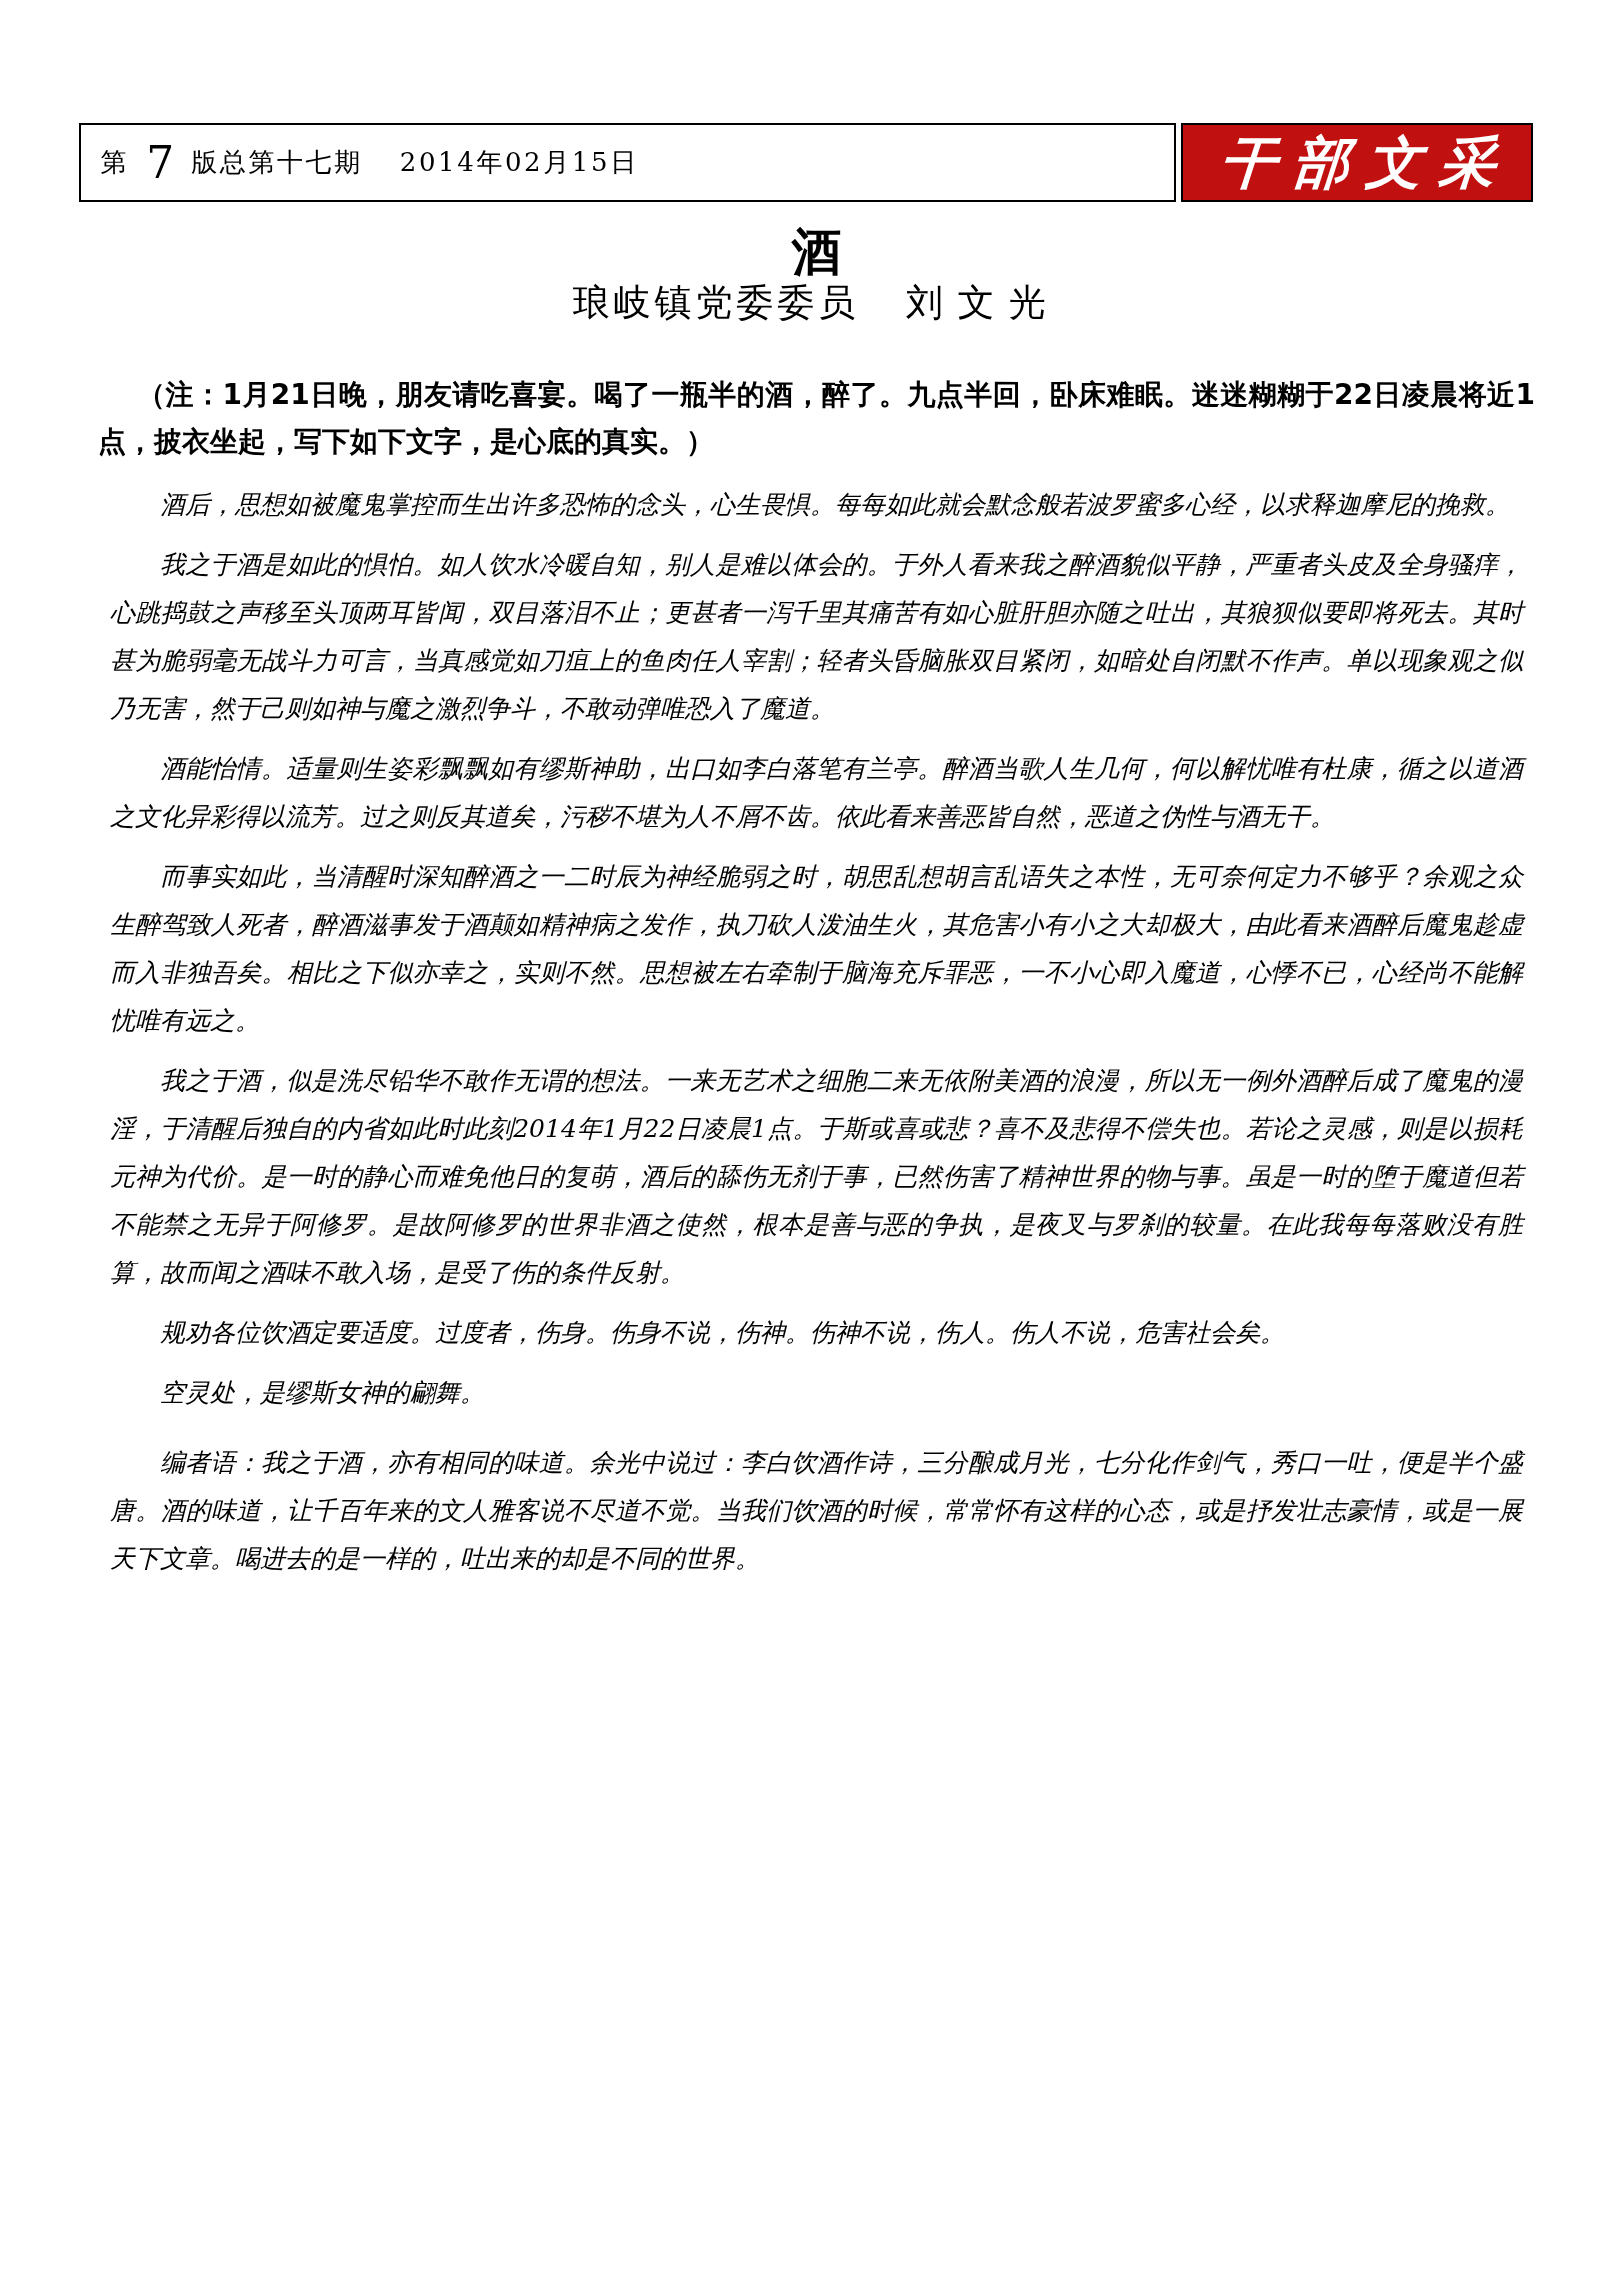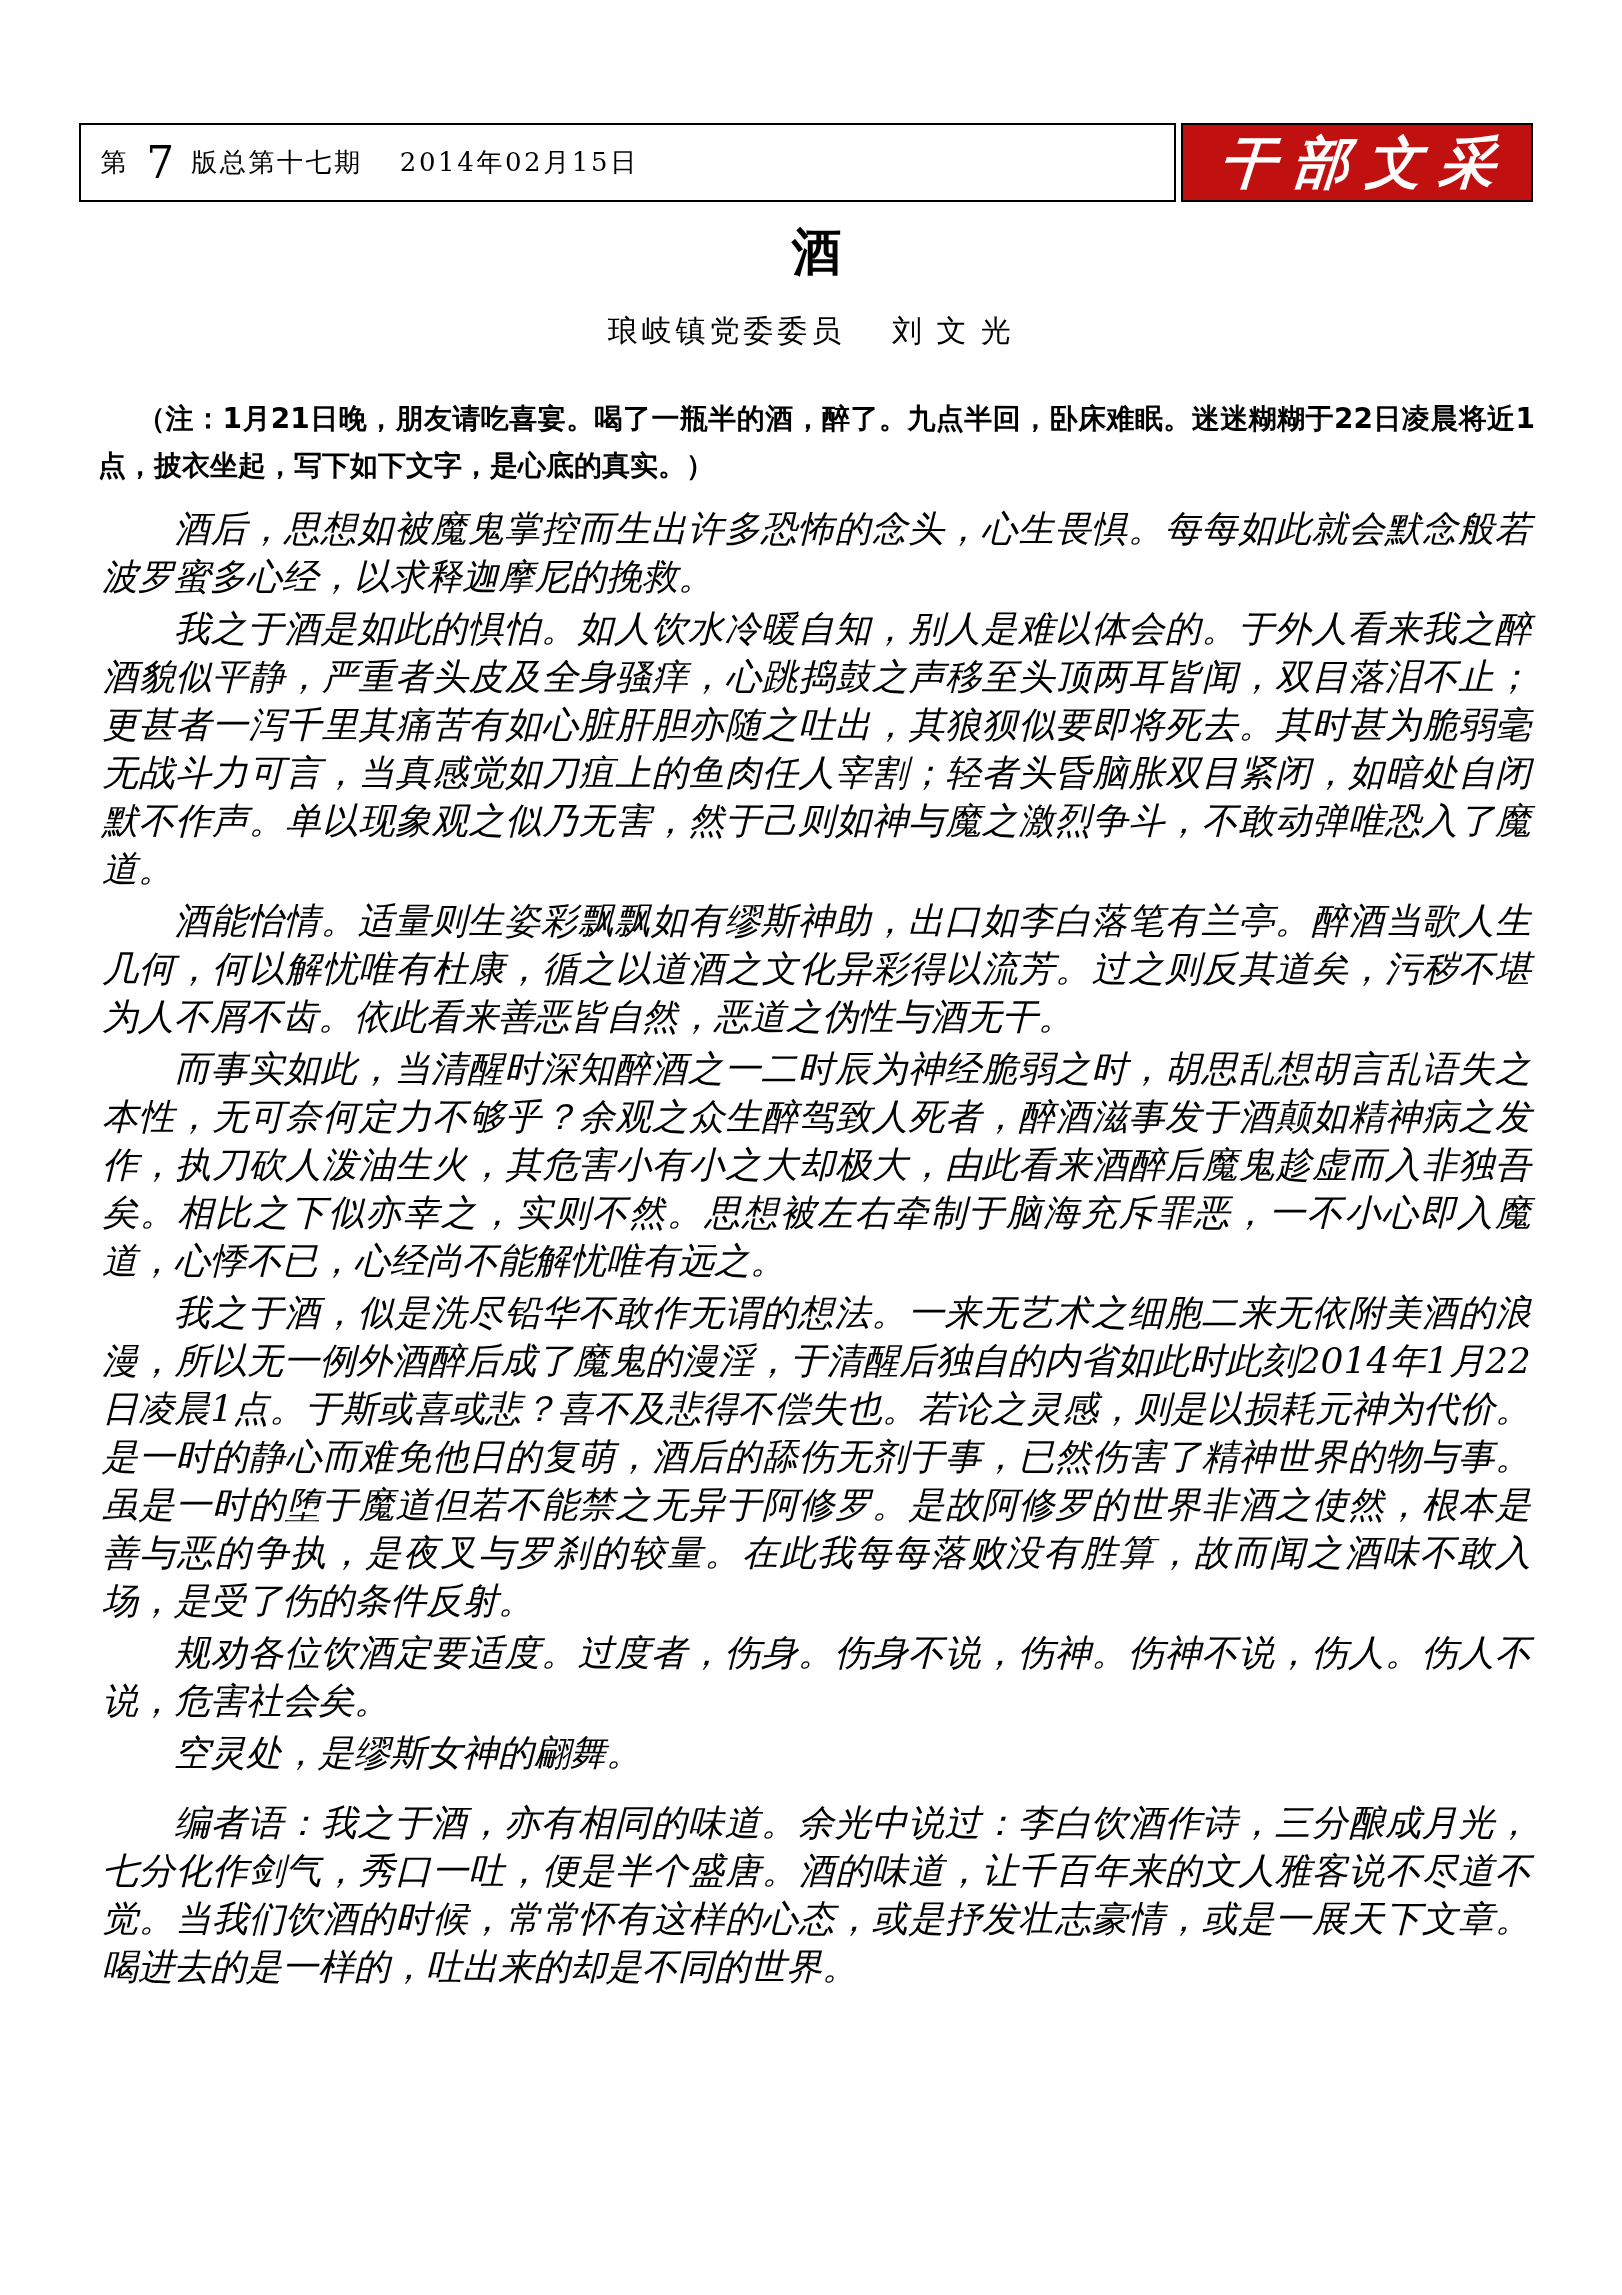--- a/index.html
+++ b/index.html
@@ -43,35 +43,35 @@
   }
 
   
   .content { position: absolute; left: 98px; top: 202px; width: 1437px; }
   .title {
     margin: 23.6px 0 0 0; text-align: center;
     font-family: "DejaVu Sans", sans-serif;
     font-weight: bold; font-size: 50px; line-height: 1.05;
   }
   .byline {
-    margin-top: 33px; text-align: center;
-    font-size: 30px; letter-spacing: 3.9px;
+    text-align: center;
+    font-size: 37px; letter-spacing: 3.9px;
   }
   .byline .name { letter-spacing: 14.4px; margin-left: 47px; }
   .note {
     margin: 43px 0 8px 0;
     font-family: "DejaVu Sans", sans-serif;
     font-weight: bold;
     font-size: 28px; line-height: 47px;
     text-align: justify; text-indent: 1.4em;
   }
   .body-pars { margin-top: 15.7px; }
   .body-par {
-    margin: 4px;
-    font-size: 36px; line-height: 48px;
+    margin: 12px;
+    font-size: 25px; line-height: 48px;
     font-style: italic;
     text-align: justify; text-indent: 2em;
   }
   .editor-note { margin-top: 22px; }
 </style>
 </head>
 <body>
 
 <div class="page">
 

